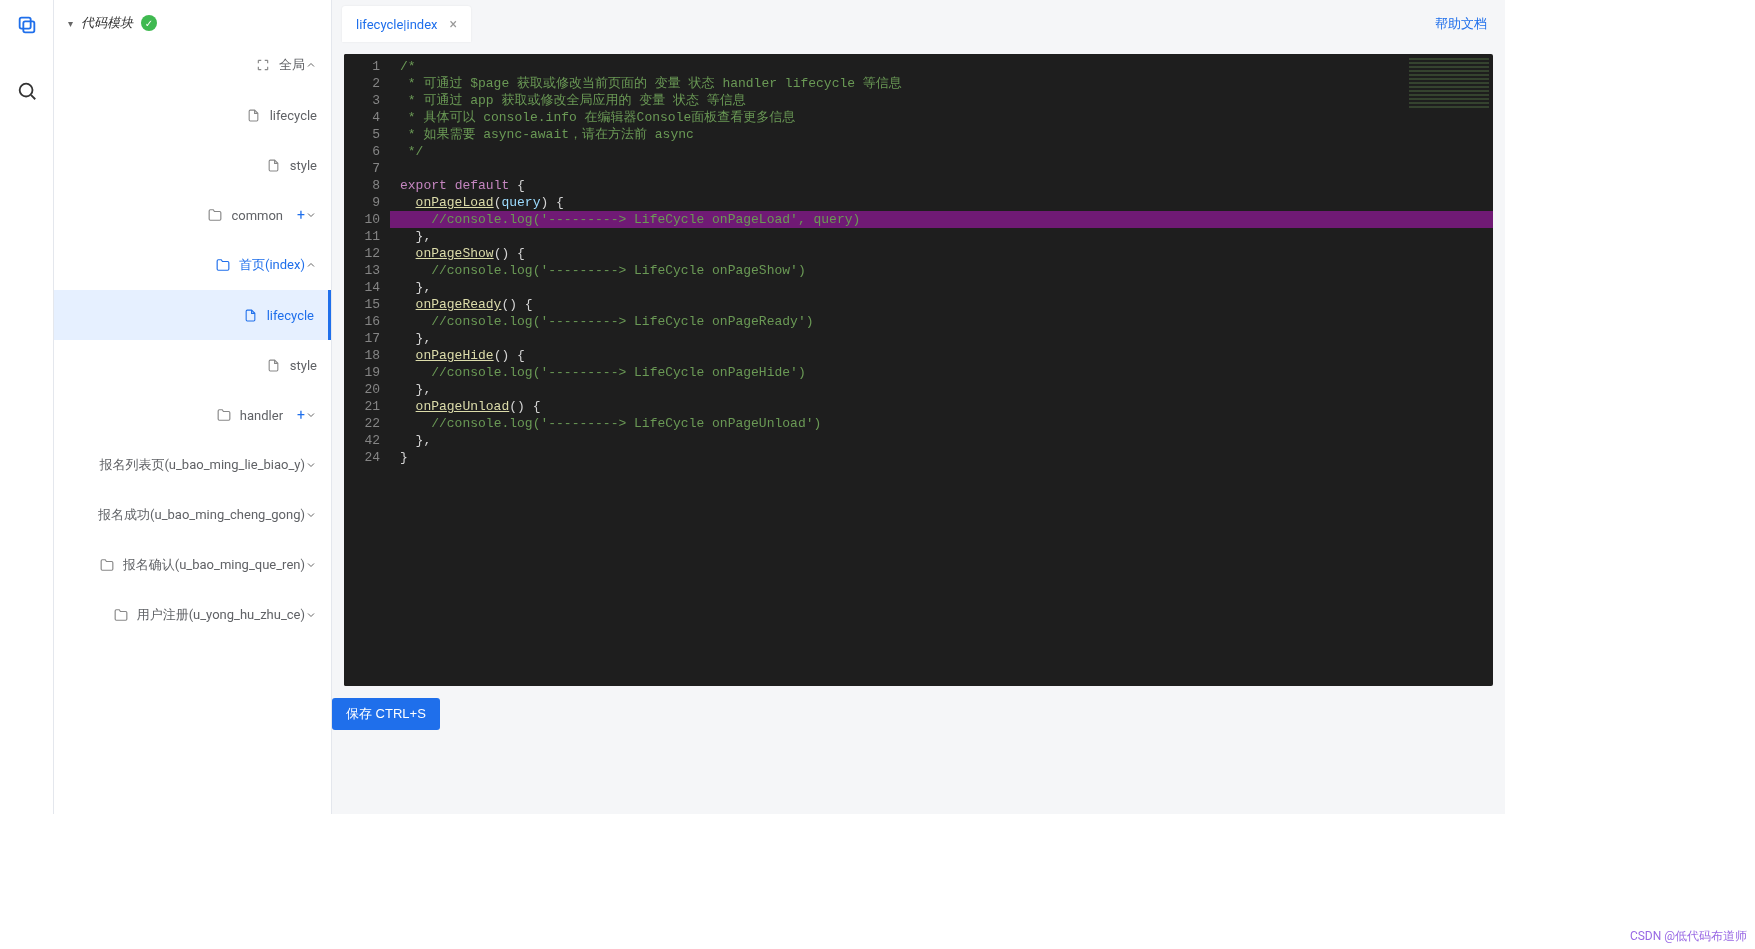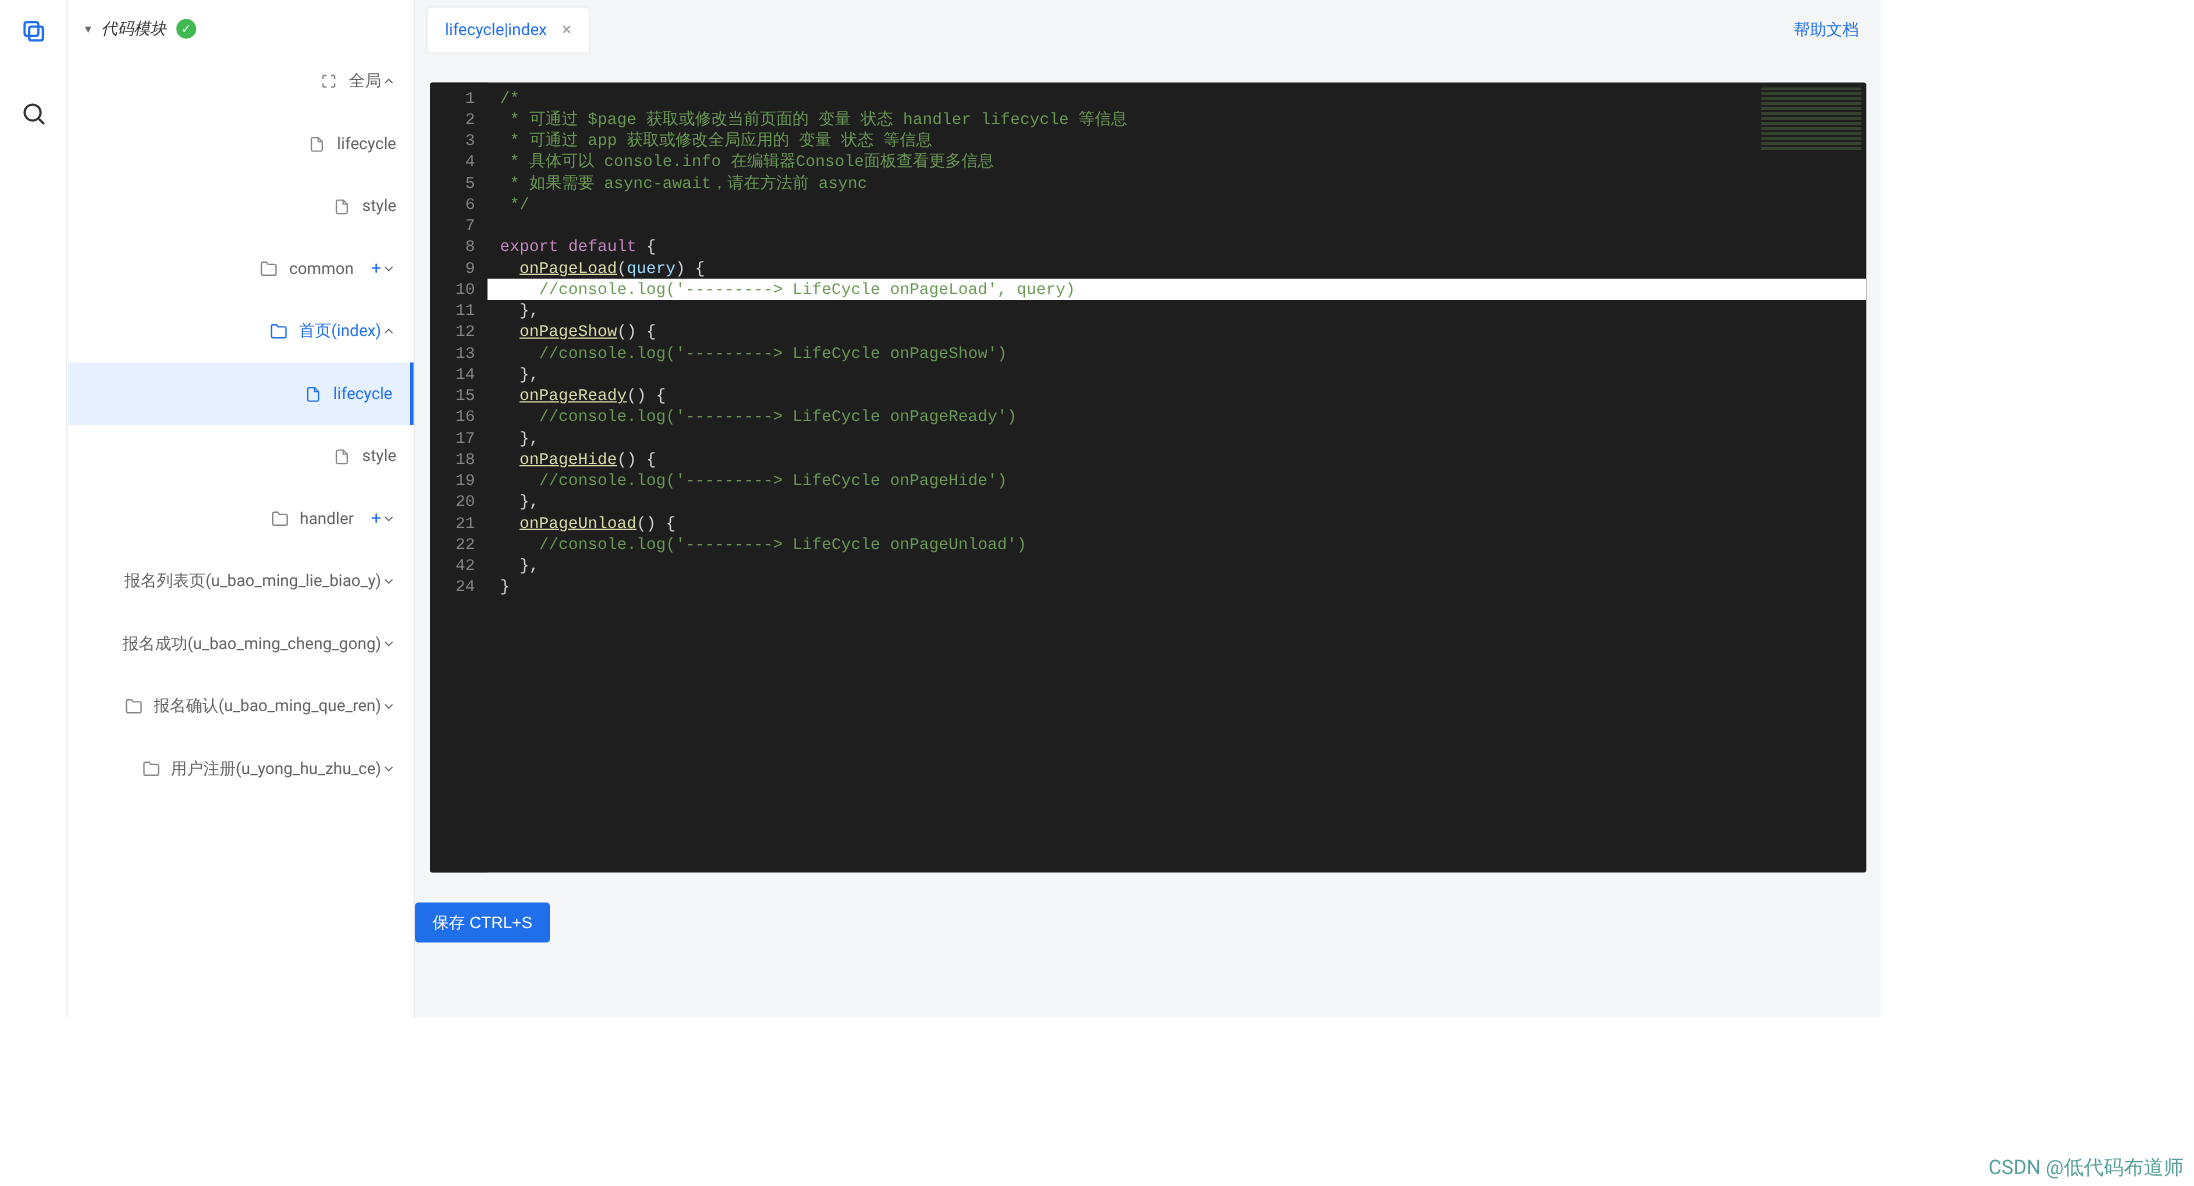--- a/index.html
+++ b/index.html
@@ -16,38 +16,38 @@
 .nav-item { display:flex; align-items:center; justify-content:flex-end; height:50px; padding:0 14px; cursor:pointer; }
 .nav-item .left { display:flex; align-items:center; gap:8px; overflow:hidden; }
 .nav-item .ic { color:#888; width:15px; display:flex; align-items:center; }
 .nav-item .lbl { font-size:13px; color:#606266; white-space:nowrap; overflow:hidden; text-overflow:ellipsis; }
 .nav-item .add { color:#1f6feb; font-size:14px; margin-left:6px; }
 .nav-item .expand { color:#666; }
 .nav-item.indent-1 { padding-left:14px; }
 .nav-item.indent-3 { padding-left:52px; }
 .nav-item.active { background:#e6f0ff; border-right:3px solid #1f6feb; }
 .nav-item.blue .lbl, .nav-item.blue .ic { color:#1f6feb; }
-.main { flex:1; background:#f5f6f8; display:flex; flex-direction:column;gap:12px; }
+.main { flex:1; background:#f5f6f8; display:flex; flex-direction:column; }
 .tabs { display:flex; align-items:center; padding:6px 0 0 10px; }
 .tab { background:#fff; border-radius:3px 3px 0 0; padding:10px 14px; display:flex; align-items:center; gap:12px; box-shadow:0 0 2px rgba(0,0,0,0.08); }
 .tab .tname { color:#1f6feb; font-size:13px; }
 .tab .close { color:#999; cursor:pointer; font-size:14px; }
 .help { margin-left:auto; margin-right:18px; color:#1f6feb; font-size:13px; cursor:pointer; }
 .editor-wrap { margin:12px; margin-bottom:6px; height:632px; background:#1e1e1e; border-radius:2px; overflow:hidden; position:relative; }
 .code { display:flex; height:100%; font-family:Consolas,Monaco,"Courier New",monospace; font-size:13px; line-height:17px; overflow:auto; }
 .gutter { background:#1e1e1e; color:#858585; text-align:right; padding:4px 10px 4px 6px; user-select:none; min-width:46px; }
 .gutter div { height:17px; }
 .codebody { flex:1; padding:4px 0; }
 .ln { height:17px; white-space:pre; padding-left:10px; }
-.ln.hl { background:#ffffff; position:relative; }
+.ln.hl { background:#701a75; position:relative; }
 .c-comment{color:#6a9955;} .c-keyword{color:#c586c0;} .c-func{color:#dcdcaa;text-decoration:underline;} .c-param{color:#9cdcfe;} .c-brace{color:#d4d4d4;} .c-muted{color:#6a9955;}
 .minimap{ position:absolute; top:4px; right:4px; width:80px; height:50px; opacity:0.3; background:repeating-linear-gradient(#6a9955 0 2px,transparent 2px 4px); }
 .save-wrap{ display:flex; justify-content:flex-start; padding:6px 0 10px; }
 .save-btn{ background:#1f6feb; color:#fff; border:none; padding:7px 14px; font-size:13px; border-radius:3px; cursor:pointer; }
-.watermark{ position:absolute; bottom:4px; right:8px; font-size:16px; color:#0f766e; opacity:.7; user-select:none; }
+.watermark{ position:absolute; bottom:4px; right:8px; font-size:12px; color:#6d28d9; opacity:.7; user-select:none; }
 svg{display:block}
 </style>
 </head>
 <body>
 
 <div class="app">
   <div class="rail">
     <div class="ico">
       <svg width="22" height="22" viewBox="0 0 24 24" fill="none" stroke="currentColor" stroke-width="2">
           <rect x="8" y="8" width="12" height="12" rx="2"></rect>

